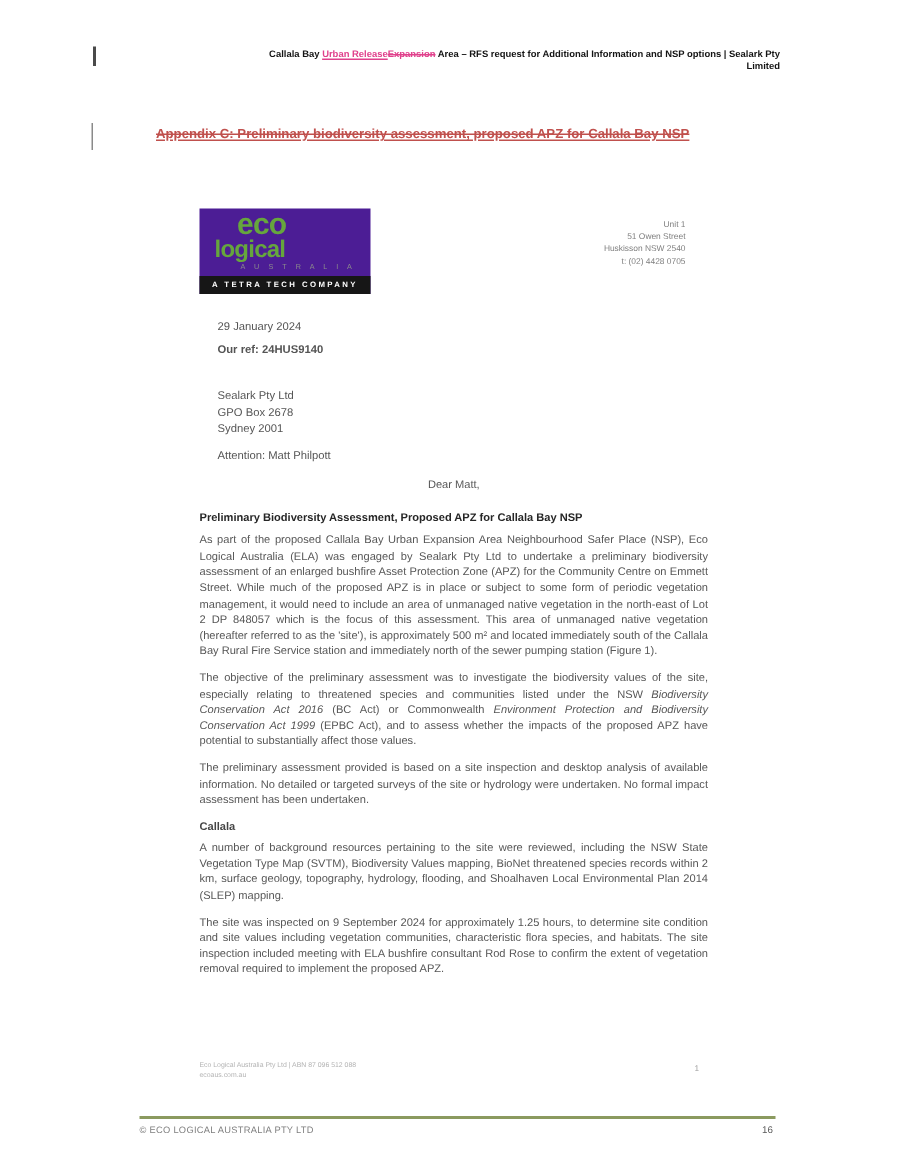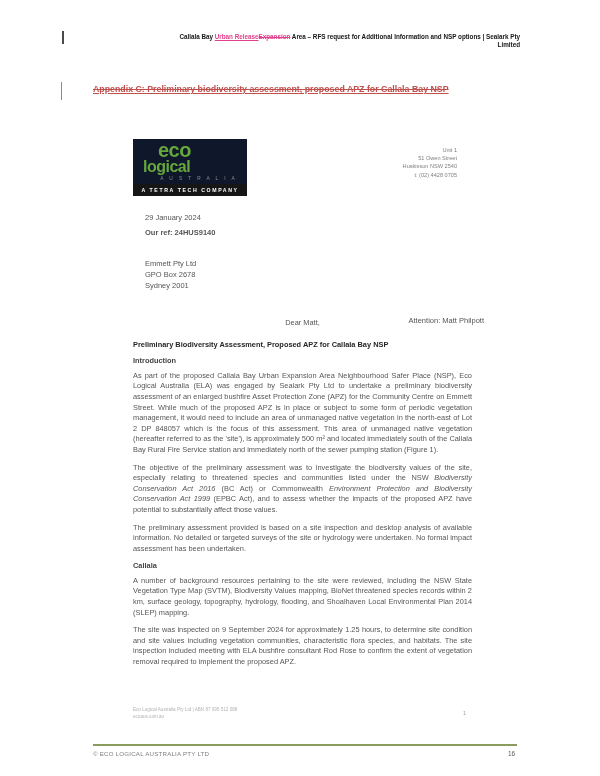--- a/index.html
+++ b/index.html
@@ -13,38 +13,38 @@
     position:absolute;top:33px;right:80px;max-width:360px;
     font-size:6.3px;font-weight:bold;color:#141414;text-align:right;line-height:8px;
   }
   .ins{color:#e0418c;text-decoration:underline;}
   .del{color:#e0418c;text-decoration:line-through;}
   .change-bar{position:absolute;background:#4a4a4a;}
   #cb1{left:62px;top:31px;width:1.5px;height:13px;}
   #cb2{left:60.5px;top:82px;width:1px;height:18px;background:#8a8a8a;}
   
   .appendix-heading{
-    position:absolute;left:93px;top:84px;width:420px;
+    position:absolute;left:104px;top:84px;width:420px;
     font-size:8.8px;font-weight:600;color:#c0504d;
     text-decoration:underline line-through;text-decoration-color:#c0504d;
   }
   
-  .logo{position:absolute;left:133px;top:139px;width:114px;background:#0f172a;}
+  .logo{position:absolute;left:133px;top:139px;width:114px;background:#4c1d95;}
   .logo-words{padding:4px 10px 0 10px;}
   .logo-eco{color:#66a63d;font-weight:bold;font-size:20px;line-height:15px;letter-spacing:-0.5px;margin-left:15px;}
   .logo-logical{color:#66a63d;font-weight:bold;font-size:16px;line-height:17px;letter-spacing:-0.5px;}
   .logo-australia{color:#8c8c8c;font-size:4.8px;letter-spacing:2.4px;text-align:right;margin-top:1px;}
   .logo-bar{background:#161616;color:#ffffff;font-size:5.2px;font-weight:bold;letter-spacing:1.6px;text-align:center;padding:3px 0;margin-top:3px;}
   
   .contact{position:absolute;right:143px;top:146px;text-align:right;font-size:5.6px;line-height:8.2px;color:#7f7f7f;}
   
   .letter-a{position:absolute;left:145px;top:212px;width:339px;font-size:7.5px;color:#555555;line-height:11px;}
   .ref{margin-top:4px;font-weight:bold;}
   .recipient{margin-top:20px;}
-  .attention{margin-top:24px;text-align:right;}
+  .attention{margin-top:7px;}
   
   .letter-b{position:absolute;left:133px;top:318px;width:339px;font-size:7.4px;color:#565656;line-height:10.6px;text-align:justify;}
   .salutation{text-align:center;margin-bottom:11px;}
   .subject{font-weight:bold;color:#262626;text-align:left;margin-bottom:5px;}
   .sec-heading{font-weight:bold;color:#454545;margin:6px 0 4px 0;text-align:left;}
   .letter-b p{margin:0 0 7px 0;}
   .i{font-style:italic;}
   
   .letter-footer{position:absolute;left:133px;top:707px;font-size:4.6px;color:#b3b3b3;line-height:6.8px;}
   .letter-page-num{position:absolute;left:463px;top:710px;font-size:5.5px;color:#a0a0a0;}
@@ -76,32 +76,31 @@
     <div>Unit 1</div>
     <div>51 Owen Street</div>
     <div>Huskisson NSW 2540</div>
     <div>t: (02) 4428 0705</div>
   </div>
 
 <div class="letter-a">
   <div>29 January 2024</div>
   <div class="ref">Our ref: 24HUS9140</div>
   <div class="recipient">
-      <div>Emmett Pty Ltd</div>
+      <div>Sealark Pty Ltd</div>
       <div>GPO Box 2678</div>
       <div>Sydney 2001</div>
     </div>
   <div class="attention">Attention: Matt Philpott</div>
 </div>
 
 <div class="letter-b">
   <div class="salutation">Dear Matt,</div>
   <div class="subject">Preliminary Biodiversity Assessment, Proposed APZ for Callala Bay NSP</div>
   <div>
-      <div class="sec-heading">Introduction</div>
       <p><span>As part of the proposed Callala Bay Urban Expansion Area Neighbourhood Safer Place (NSP), Eco Logical Australia (ELA) was engaged by Sealark Pty Ltd to undertake a preliminary biodiversity assessment of an enlarged bushfire Asset Protection Zone (APZ) for the Community Centre on Emmett Street. While much of the proposed APZ is in place or subject to some form of periodic vegetation management, it would need to include an area of unmanaged native vegetation in the north-east of Lot 2 DP 848057 which is the focus of this assessment. This area of unmanaged native vegetation (hereafter referred to as the 'site'), is approximately 500 m² and located immediately south of the Callala Bay Rural Fire Service station and immediately north of the sewer pumping station (Figure 1).</span></p>
       <p><span>The objective of the preliminary assessment was to investigate the biodiversity values of the site, especially relating to threatened species and communities listed under the NSW </span><span class="i">Biodiversity Conservation Act 2016</span><span> (BC Act) or Commonwealth </span><span class="i">Environment Protection and Biodiversity Conservation Act 1999</span><span> (EPBC Act), and to assess whether the impacts of the proposed APZ have potential to substantially affect those values.</span></p>
       <p><span>The preliminary assessment provided is based on a site inspection and desktop analysis of available information. No detailed or targeted surveys of the site or hydrology were undertaken. No formal impact assessment has been undertaken.</span></p>
       <div class="sec-heading">Callala</div>
       <p><span>A number of background resources pertaining to the site were reviewed, including the NSW State Vegetation Type Map (SVTM), Biodiversity Values mapping, BioNet threatened species records within 2 km, surface geology, topography, hydrology, flooding, and Shoalhaven Local Environmental Plan 2014 (SLEP) mapping.</span></p>
       <p><span>The site was inspected on 9 September 2024 for approximately 1.25 hours, to determine site condition and site values including vegetation communities, characteristic flora species, and habitats. The site inspection included meeting with ELA bushfire consultant Rod Rose to confirm the extent of vegetation removal required to implement the proposed APZ.</span></p>
     </div>
 </div>
 
 <div class="letter-footer">

